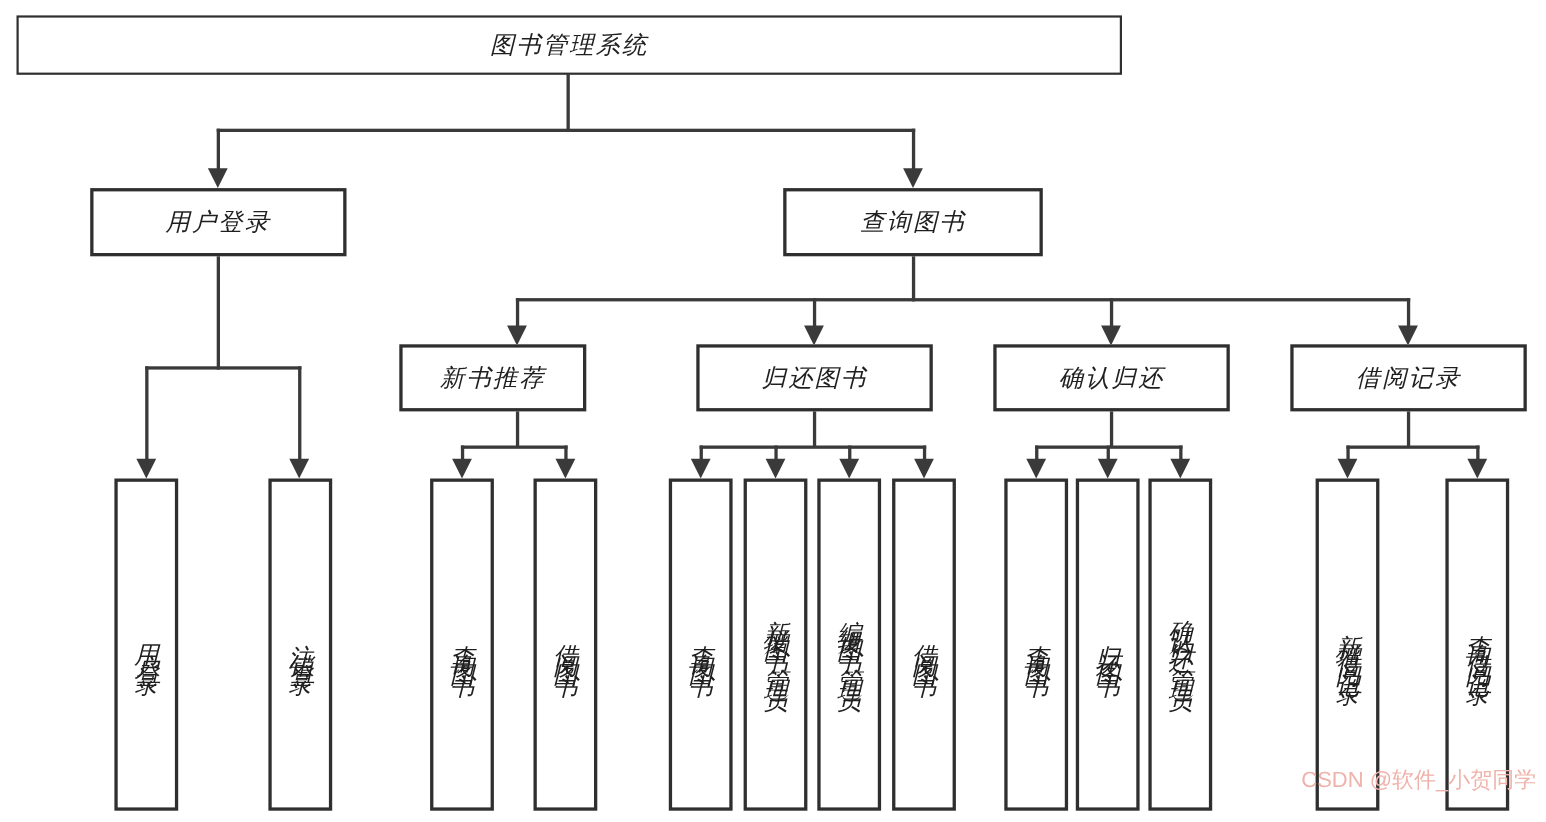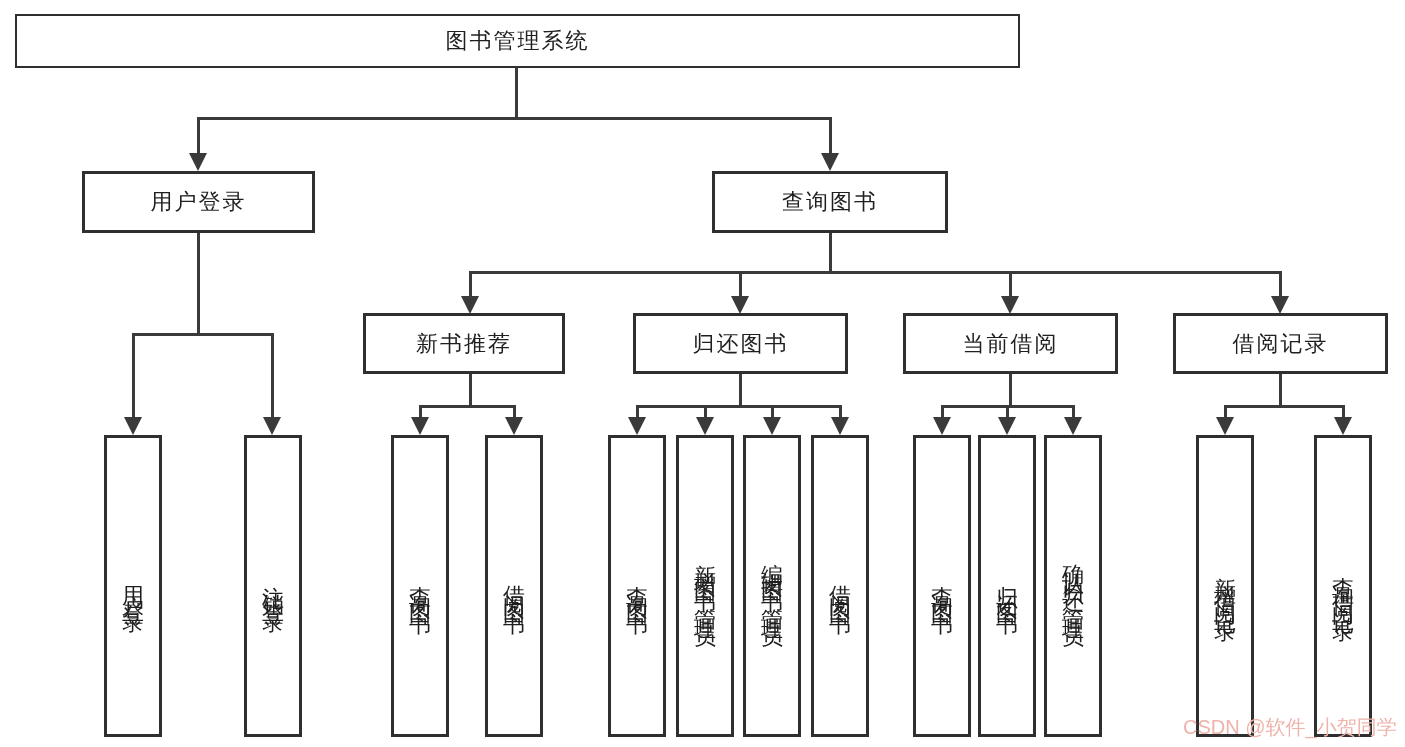--- a/index.html
+++ b/index.html
@@ -13,20 +13,21 @@
   }
   .box {
     position: absolute;
     border: 3px solid #2f2f2f;
     background: #ffffff;
     display: flex;
     align-items: center;
     justify-content: center;
     color: #1f1f1f;
     box-sizing: border-box;
+    font-style: italic;
   }
   .hbox span {
     font-size: 22px;
     letter-spacing: 2px;
     white-space: nowrap;
   }
   .leaf span {
     writing-mode: vertical-rl;
     text-orientation: mixed;
     font-size: 22px;
@@ -87,28 +88,28 @@
   <div class="line" style="left:469px;top:271px;width:813px;height:3px"></div>
   <div class="line" style="left:469px;top:271px;width:3px;height:26px"></div>
   <div class="arrow" style="left:461px;top:296px"></div>
   <div class="line" style="left:739px;top:271px;width:3px;height:26px"></div>
   <div class="arrow" style="left:731px;top:296px"></div>
   <div class="line" style="left:1009px;top:271px;width:3px;height:26px"></div>
   <div class="arrow" style="left:1001px;top:296px"></div>
   <div class="line" style="left:1279px;top:271px;width:3px;height:26px"></div>
   <div class="arrow" style="left:1271px;top:296px"></div>
 
-  <div class="box hbox" style="left:363px;top:313px;width:202px;height:61px">
+  <div class="box hbox" style="left:363px;top:313px;width:170px;height:61px">
     <span>新书推荐</span>
   </div>
   <div class="box hbox" style="left:633px;top:313px;width:215px;height:61px">
     <span>归还图书</span>
   </div>
   <div class="box hbox" style="left:903px;top:313px;width:215px;height:61px">
-    <span>当前借阅</span>
+    <span>确认归还</span>
   </div>
   <div class="box hbox" style="left:1173px;top:313px;width:215px;height:61px">
     <span>借阅记录</span>
   </div>
 
   <div class="line" style="left:469px;top:374px;width:3px;height:33px"></div>
   <div class="line" style="left:419px;top:405px;width:97px;height:3px"></div>
   <div class="line" style="left:419px;top:405px;width:3px;height:13px"></div>
   <div class="arrow" style="left:411px;top:417px"></div>
   <div class="line" style="left:513px;top:405px;width:3px;height:13px"></div>
@@ -178,15 +179,15 @@
     <span>确认归还（管理员）</span>
   </div>
 
   <div class="box leaf" style="left:1196px;top:435px;width:58px;height:302px">
     <span>新增借阅记录</span>
   </div>
   <div class="box leaf" style="left:1314px;top:435px;width:58px;height:302px">
     <span>查询借阅记录</span>
   </div>
 
-  <div class="watermark" style="left:1183px;top:714px">CSDN @软件_小贺同学</div>
+  <div class="watermark" style="left:1183px;top:695px">CSDN @软件_小贺同学</div>
 
 </div>
 
 </body></html>

